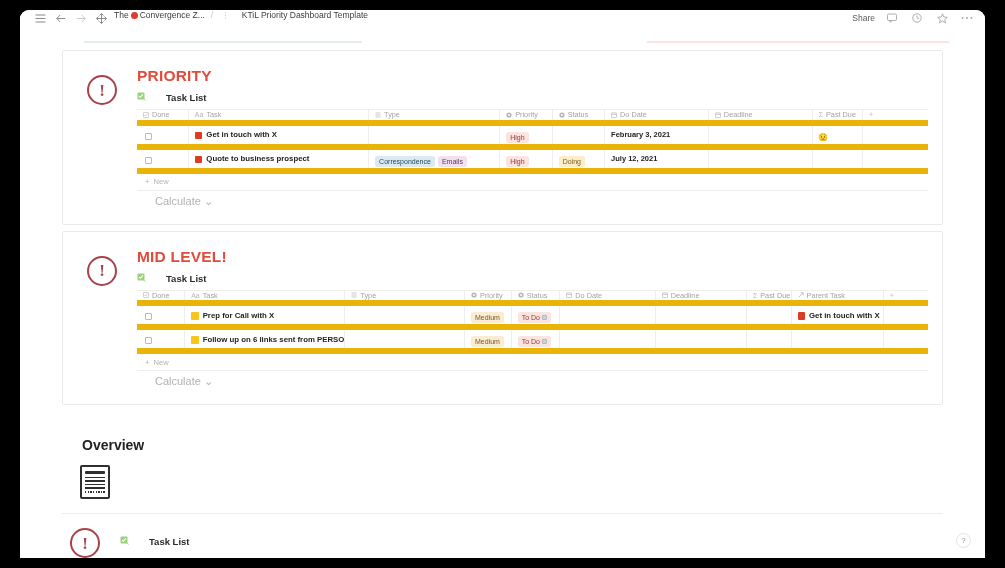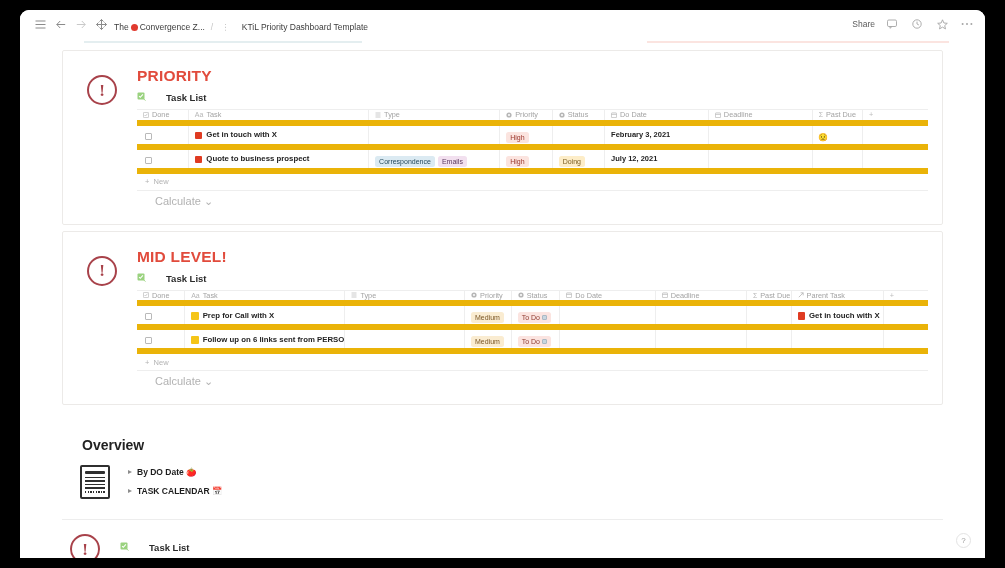--- a/index.html
+++ b/index.html
@@ -14,21 +14,21 @@
     left: 20px; top: 10px;
     width: 965px; height: 548px;
     background: #ffffff;
     border-radius: 9px 9px 0 0;
     overflow: hidden;
   }
 
   
   .topbar {
     height: 22px;
-    display: flex; align-items: flex-end;
+    display: flex; align-items: flex-start;
     padding: 0 10px 0 12px;
     background: #ffffff;
     position: relative;
     z-index: 5;
   }
   .tb-icon {
     width: 16px; height: 16px;
     display: flex; align-items: center; justify-content: center;
     color: #8b8b8b; flex: 0 0 auto;
     font-size: 11px; line-height: 1;
@@ -648,30 +648,20 @@
                 <i></i>
                 <i></i>
                 <i></i>
                 <i></i>
                 <i></i>
                 <i></i>
                 <i></i>
               </div>
           </div>
         </div>
-        <div class="ov-items">
-          <div class="ov-item">
-            <span class="tri"></span>
-            <span>By DO Date 🍅</span>
-          </div>
-          <div class="ov-item">
-            <span class="tri"></span>
-            <span>TASK CALENDAR 📅</span>
-          </div>
-        </div>
       </div>
     </div>
 
     <div class="divider"></div>
 
     <div class="pastdue-block">
       <div class="callout-icon" style="padding-top:0;">
         <div class="warn-circle">!</div>
       </div>
       <div class="callout-body" style="padding-top:8px;">

